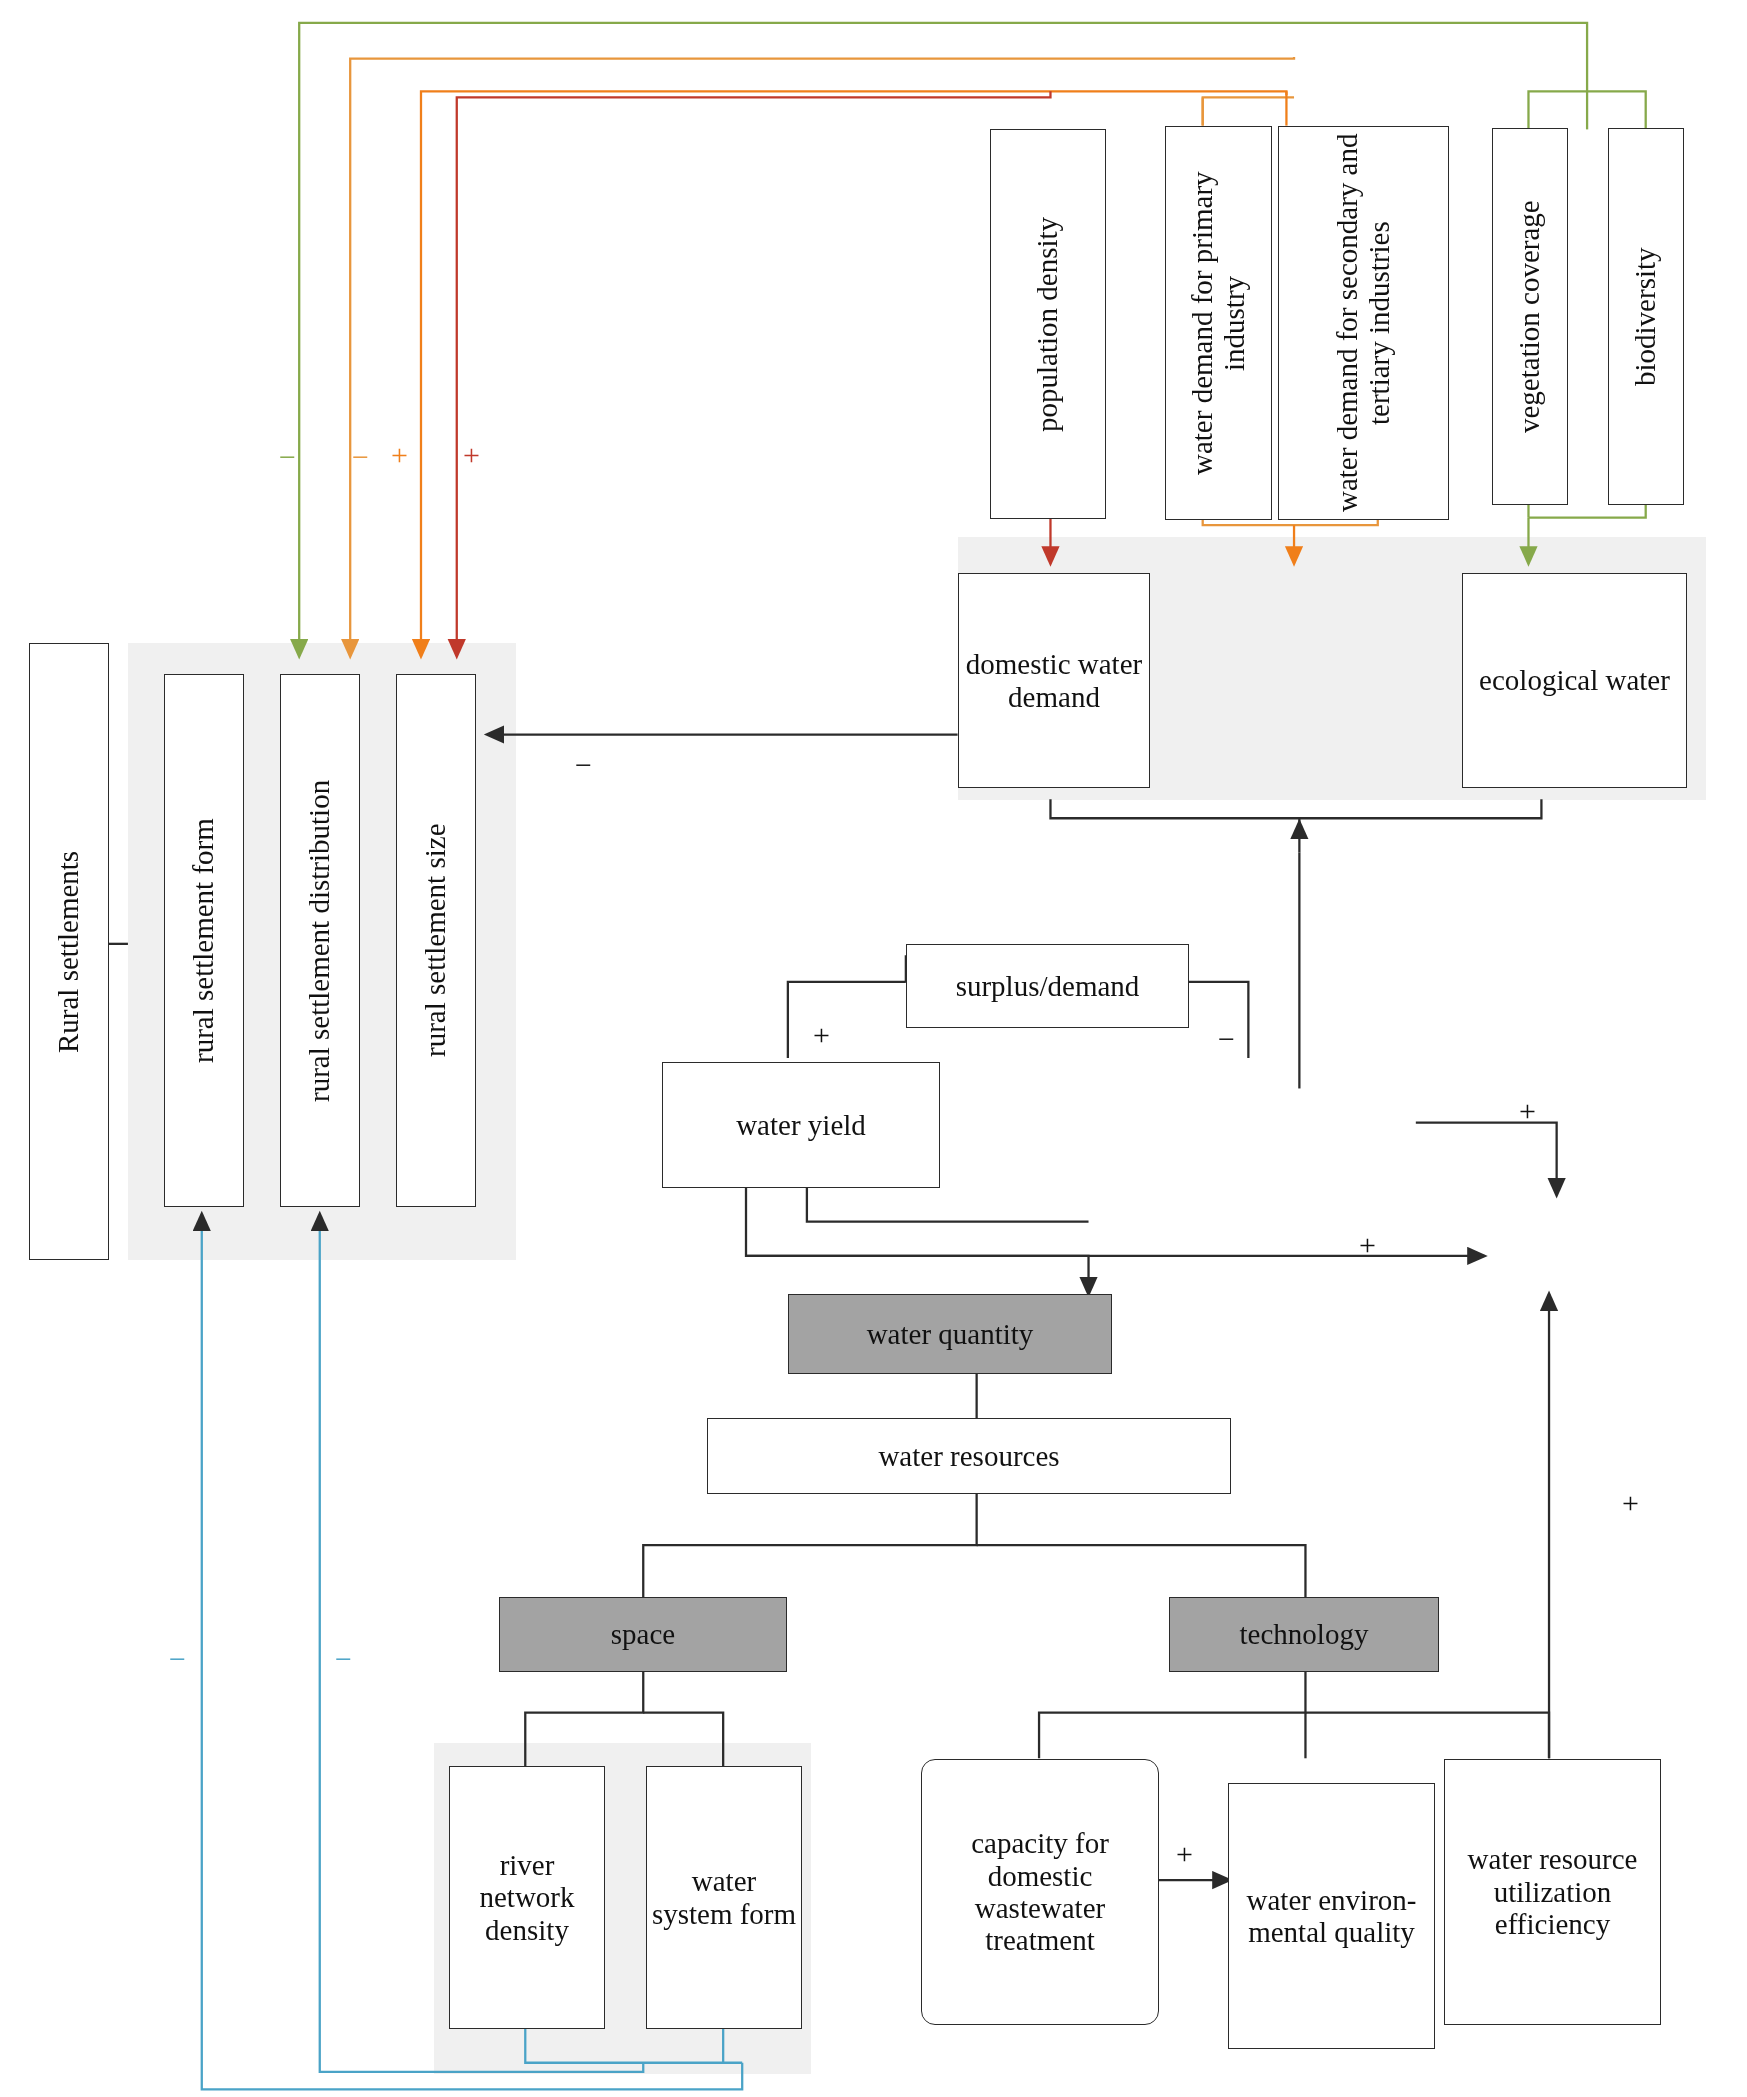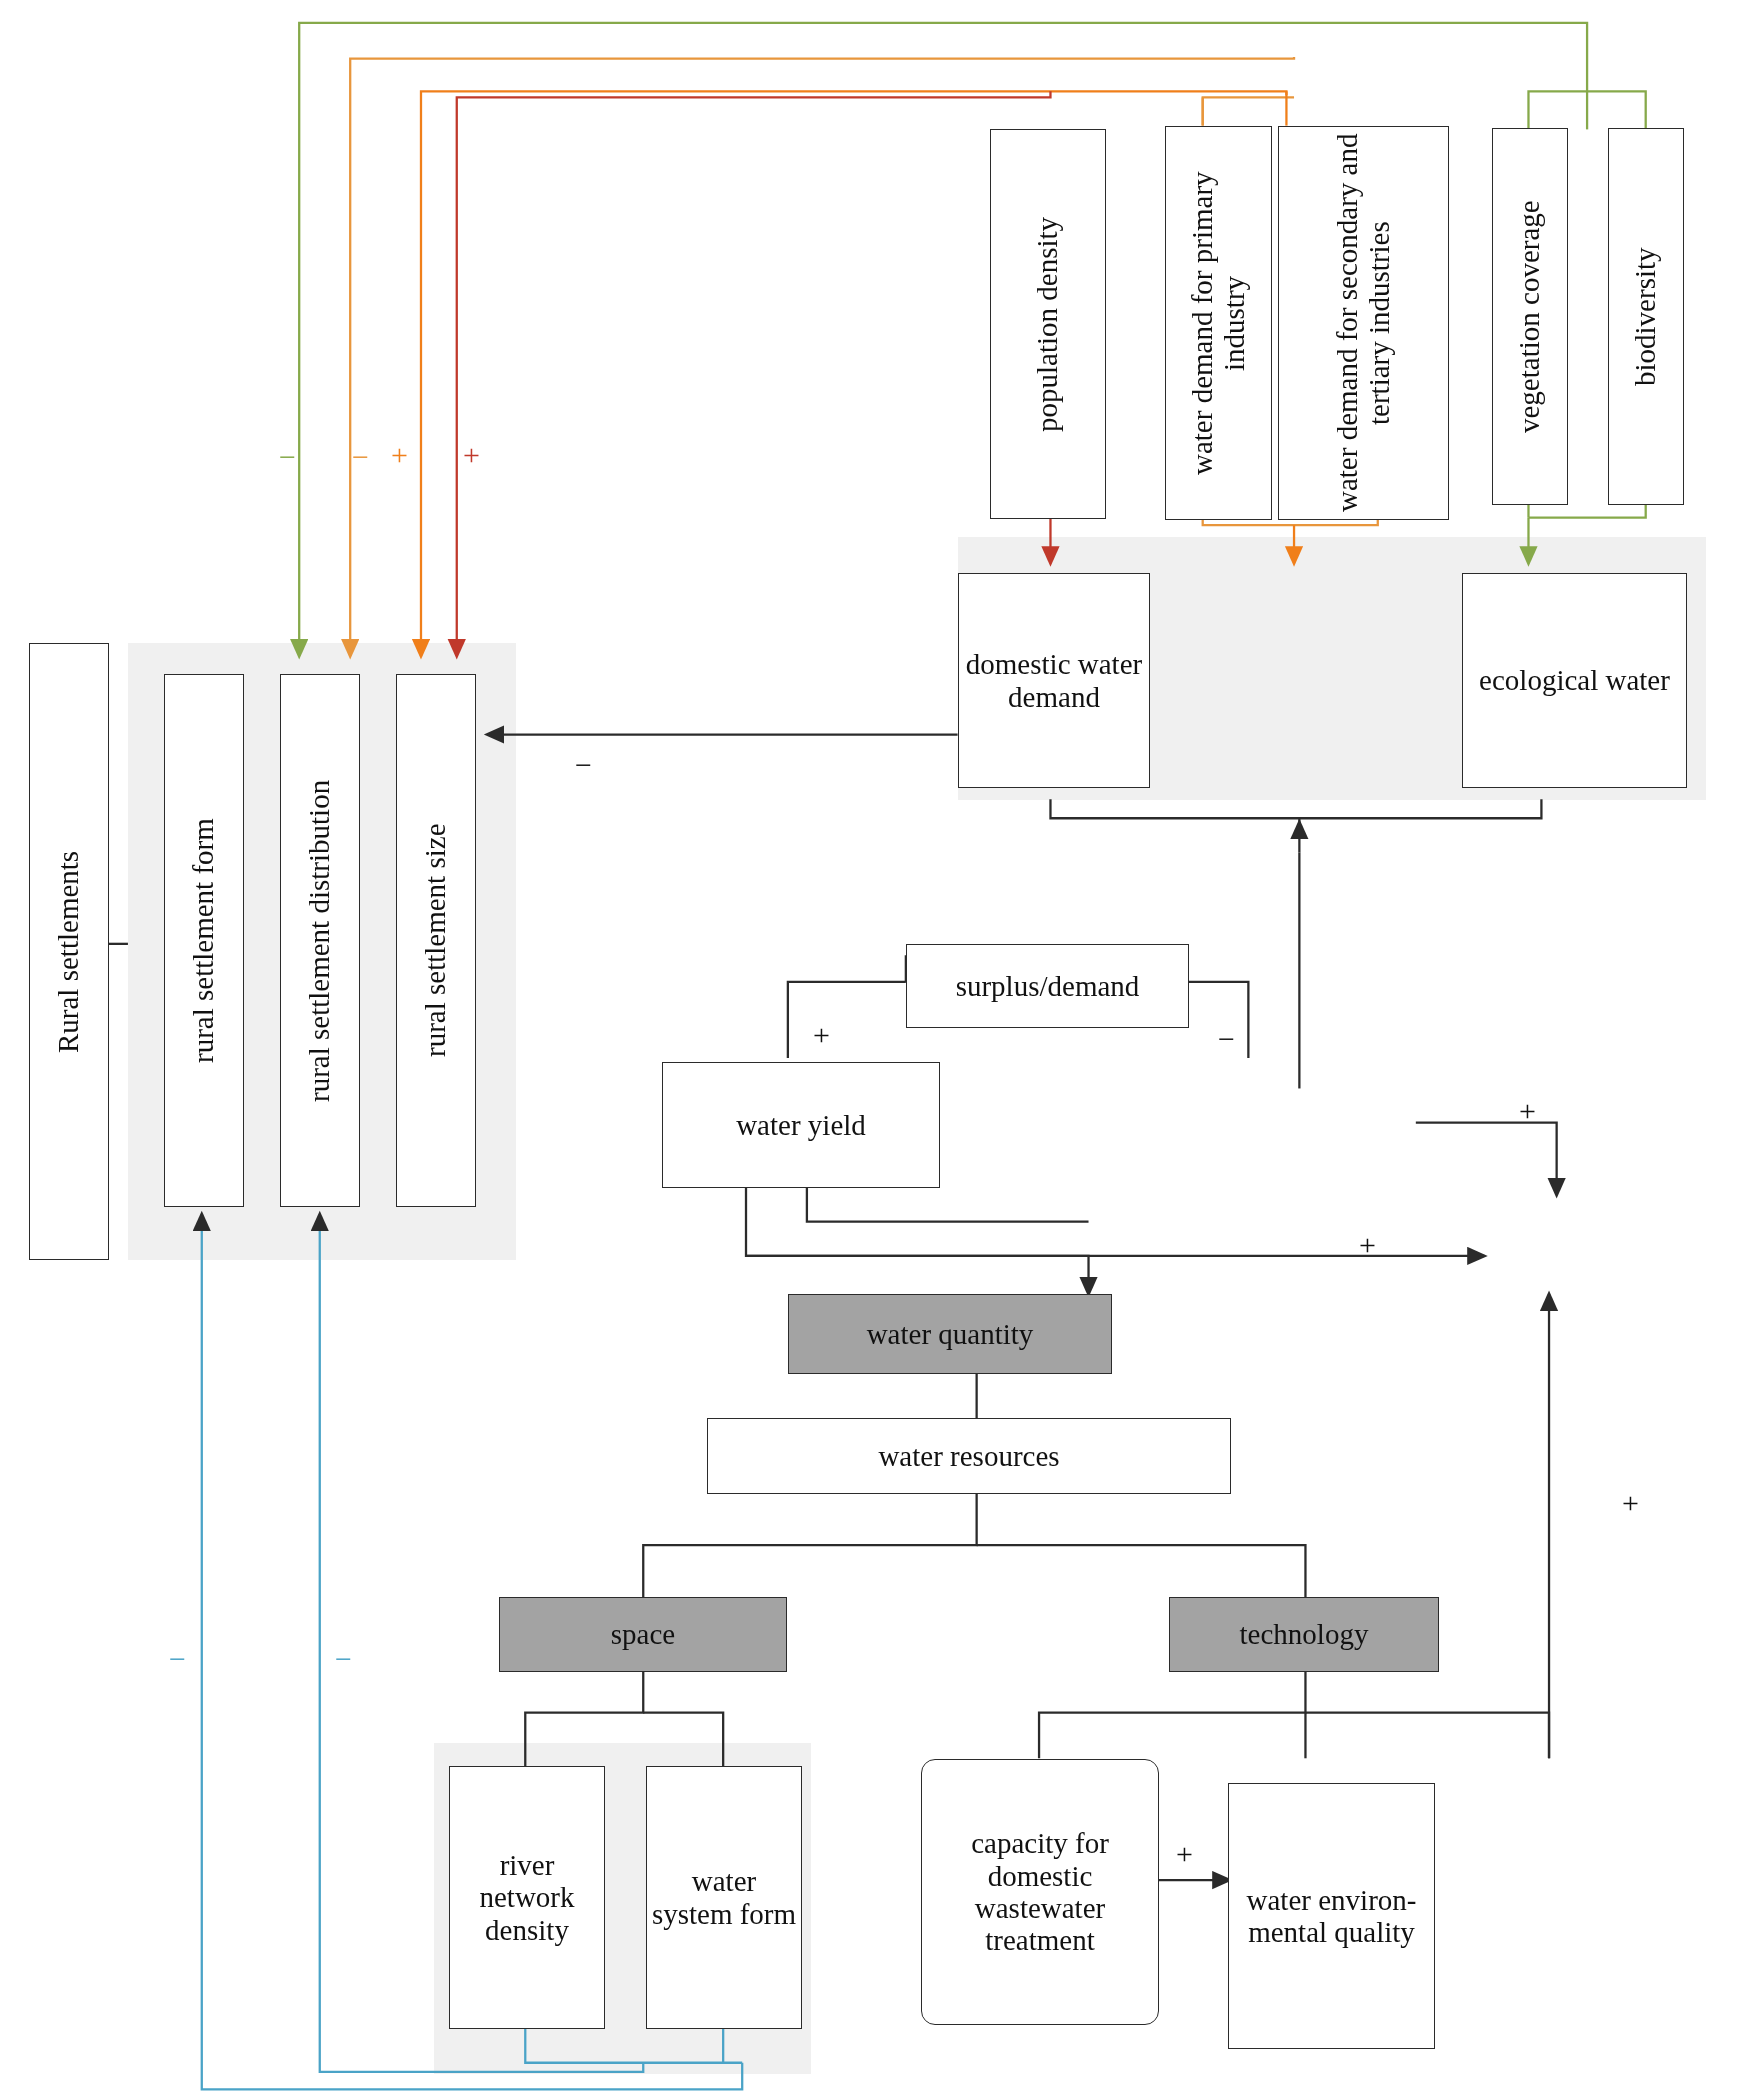--- a/index.html
+++ b/index.html
@@ -199,20 +199,21 @@
   <div class="box shaded" style="left:1169px; top:1597px; width:270px; height:75px;">technology</div>
 
   <div class="box" style="left:449px; top:1766px; width:156px; height:263px;">river network density</div>
 
   <div class="box" style="left:646px; top:1766px; width:156px; height:263px;">water system form</div>
 
   <div class="box" style="left:921px; top:1759px; width:238px; height:266px;border-radius:14px;">capacity for domestic wastewater treatment</div>
 
   <div class="box" style="left:1228px; top:1759px; width:207px; height:266px;margin-top:24px;">water environ-mental quality</div>
 
+  <div class="box" style="left:1444px; top:1759px; width:217px; height:266px;">water resource utilization efficiency</div>
 
   <div class="sign green" style="left:279px; top:442px;">−</div>
   <div class="sign orange1" style="left:352px; top:442px;">−</div>
   <div class="sign orange2" style="left:391px; top:440px;">+</div>
   <div class="sign red" style="left:463px; top:440px;">+</div>
 
   <div class="sign" style="left:575px; top:750px;">−</div>
 
   <div class="sign" style="left:813px; top:1020px;">+</div>
   <div class="sign" style="left:1218px; top:1024px;">−</div>

